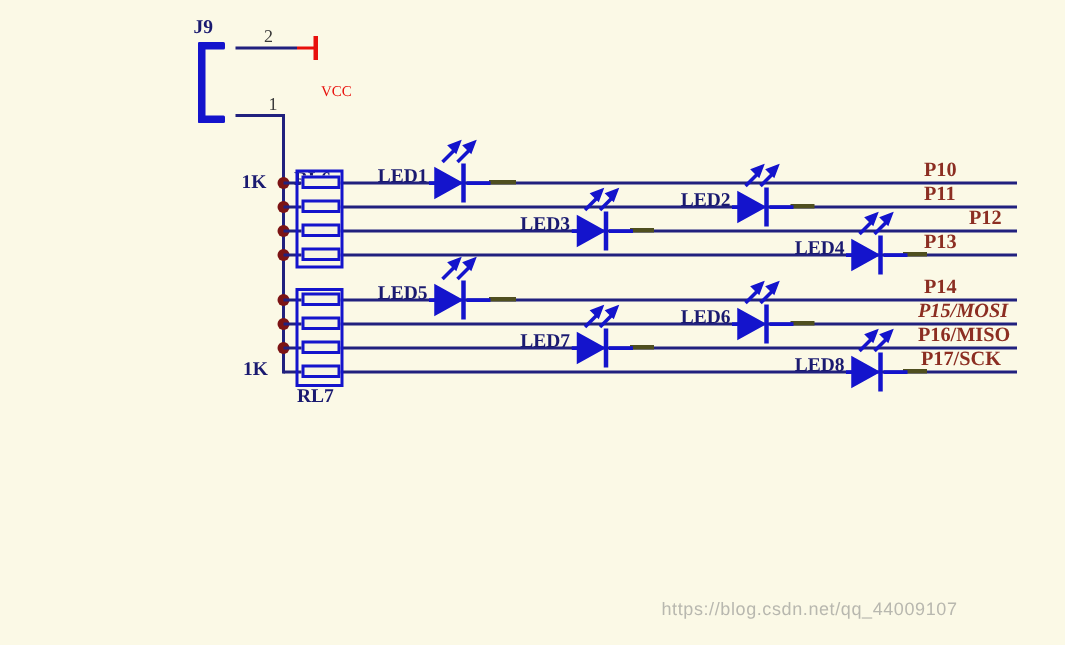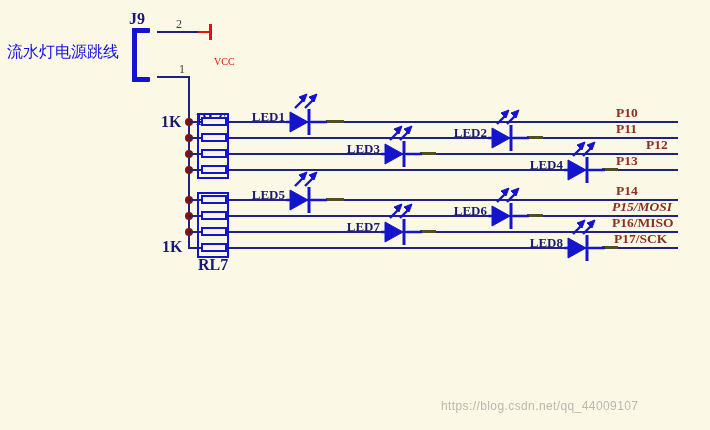--- a/index.html
+++ b/index.html
@@ -12,21 +12,21 @@
   .wire-h{position:absolute; height:2px; background:var(--wire);}
   .wire-v{position:absolute; width:2px; background:var(--wire);}
   .olive-seg{position:absolute; height:3px; background:var(--olive);}
   .red-seg{position:absolute; height:2px; background:var(--red);}
   .red-bar{position:absolute; width:3px; background:var(--red);}
   
   .dot{position:absolute; width:8px; height:8px; border-radius:50%; background:var(--dot); left:185px;}
   
   .bracket-part{position:absolute; background:var(--symbol); border-radius:1px;}
   
-  .navy-label{position:absolute; color:var(--navyText); font-weight:bold; font-size:16px; white-space:nowrap;}
+  .navy-label{position:absolute; color:var(--navyText); font-weight:bold; font-size:13px; white-space:nowrap;}
   .pin-num{position:absolute; color:var(--pinText); font-size:12px;}
   .cn-label{position:absolute; color:var(--blueLabel); font-size:16px; white-space:nowrap;}
   .vcc-label{position:absolute; color:var(--red); font-weight:normal; font-size:10px;margin-top:32px;}
   .port-label{position:absolute; color:var(--portText); font-weight:bold; font-size:13.5px; white-space:nowrap;}
   .led-label{position:absolute; color:var(--navyText); font-weight:bold; font-size:13px; width:46px; text-align:right; white-space:nowrap;}
   
   .rn-box{position:absolute; width:28px; height:62px; border:2px solid var(--symbol); background:transparent;}
   .res{position:absolute; left:201px; width:22px; height:5px; border:2px solid var(--symbol); background:var(--resFill);}
   .led-svg{position:absolute; width:44px; height:48px;}
   .title{
@@ -39,21 +39,20 @@
     position:absolute; left:441px; top:399px; z-index:9;
     font-size:12px; letter-spacing:.4px; color:var(--wmColor);
     font-family:"Liberation Sans", sans-serif; white-space:nowrap;
   }
 </style>
 </head>
 <body>
 
 <div class="canvas">
 
-  <div class="cn-label" style="left:7px; top:42px;">流水灯电源跳线</div>
 
   <div class="navy-label" style="left:129px; top:10px;">J9</div>
 
   <div class="bracket-part" style="left:132px; top:28px; width:5px; height:54px;"></div>
   <div class="bracket-part" style="left:132px; top:28px; width:18px; height:5px;"></div>
   <div class="bracket-part" style="left:132px; top:77px; width:18px; height:5px;"></div>
 
   <div class="pin-num" style="left:176px; top:17px;">2</div>
   <div class="wire-h" style="left:157px; top:31px; width:41px;"></div>
   <div class="red-seg" style="left:198px; top:31px; width:12px;"></div>

